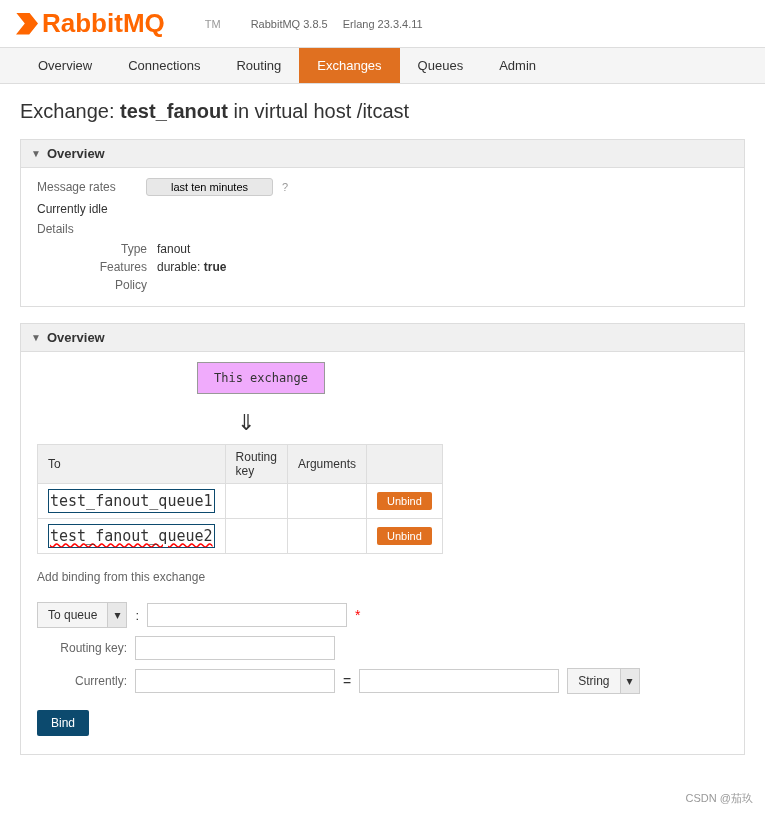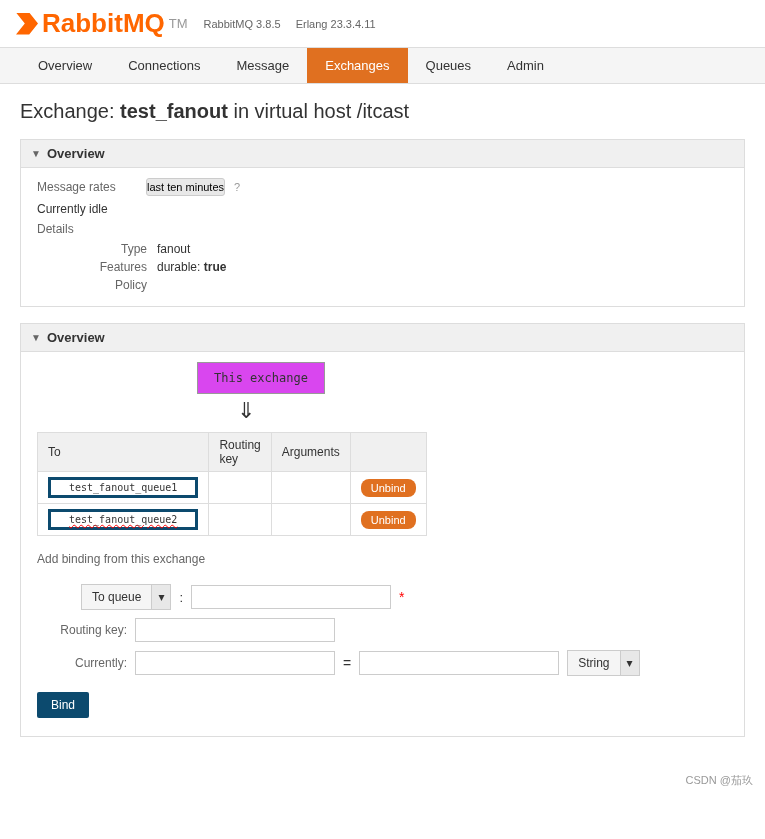--- a/index.html
+++ b/index.html
@@ -1,23 +1,23 @@
 <!DOCTYPE html>
 <html><head>
   <meta charset="utf-8">
   <style>
     * { box-sizing: border-box; margin: 0; padding: 0; }
     body { font-family: Arial, sans-serif; font-size: 13px; background: #fff; color: #333; width: 765px; }
 
     
-    .header { background: #fff; border-bottom: 1px solid #ddd; padding: 8px 16px; display: flex; align-items: center; gap: 16px; }
+    .header { background: #fff; border-bottom: 1px solid #ddd; padding: 8px 16px; display: flex; align-items: center; gap: 30px; }
     .logo { display: flex; align-items: center; gap: 4px; }
     .logo-icon { width: 22px; height: 22px; background: #f60; display: inline-block; clip-path: polygon(0 0, 60% 0, 100% 50%, 60% 100%, 0 100%, 40% 50%); }
     .logo-text { font-size: 26px; font-weight: bold; color: #f60; }
-    .logo-tm { font-size: 13px; color: #999; vertical-align: super; }
+    .logo-tm { font-size: 11px; color: #999; vertical-align: super; margin-left: 36px; }
     .version-info { font-size: 11px; color: #666; }
     .version-info span { margin-right: 12px; }
 
     
     nav { background: #f5f5f5; border-bottom: 1px solid #ddd; }
     nav ul { display: flex; list-style: none; padding: 0 0 0 20px; }
     nav ul li a { display: block; padding: 10px 18px; text-decoration: none; color: #333; font-size: 13px; }
     nav ul li.active a { background: #e07020; color: #fff; border-radius: 0; }
 
     
@@ -28,50 +28,50 @@
     
     .section { border: 1px solid #ddd; margin-bottom: 16px; }
     .section-header { background: #f0f0f0; padding: 6px 10px; display: flex; align-items: center; gap: 6px; cursor: pointer; border-bottom: 1px solid #ddd; }
     .section-header .triangle { font-size: 10px; color: #666; }
     .section-header span { font-size: 13px; font-weight: bold; color: #333; }
     .section-body { padding: 10px 16px; }
 
     
     .field-row { display: flex; align-items: center; gap: 9px; margin-bottom: 6px; font-size: 12px; }
     .field-label { color: #666; min-width: 100px; }
-    .pill-btn { background: #e8e8e8; border: 1px solid #ccc; padding: 2px 0; border-radius: 3px; font-size: 11px; cursor: pointer; }
+    .pill-btn { background: #e8e8e8; border: 1px solid #ccc; padding: 2px 24px; border-radius: 3px; font-size: 11px; cursor: pointer; }
     .question-mark { color: #999; font-size: 11px; }
     .currently-idle { font-size: 12px; color: #333; margin-bottom: 6px; }
     .details-label { font-size: 12px; color: #666; margin-bottom: 6px; }
     .details-table { margin-left: 40px; }
     .details-row { display: flex; margin-bottom: 4px; }
     .details-key { min-width: 80px; text-align: right; color: #666; font-size: 12px; padding-right: 10px; }
     .details-value { font-size: 12px; color: #333; }
 
     
-    .this-exchange-box { border: 1px solid #999; background: #d946ef; padding: 8px 16px; display: inline-block; font-family: monospace; font-size: 12px; text-align: center; margin-left: 160px; margin-bottom: 4px; }
+    .this-exchange-box { border: 1px solid #999; background: #f0abfc; padding: 8px 16px; display: inline-block; font-family: monospace; font-size: 12px; text-align: center; margin-left: 160px; margin-bottom: 16px; }
     .arrow-down { font-size: 22px; color: #333; margin-left: 200px; margin-bottom: 8px; display: block; }
 
     
     .bindings-table { width: 348px; border-collapse: collapse; margin-bottom: 16px; }
     .bindings-table th { background: #f0f0f0; border: 1px solid #ddd; padding: 5px 10px; font-size: 12px; text-align: left; font-weight: normal; color: #333; }
     .bindings-table td { border: 1px solid #ddd; padding: 5px 10px; font-size: 12px; vertical-align: middle; }
-    .queue-name-box { border: 3px solid #0c4a6e; padding: 2px 18px; font-family: monospace; font-size: 10px; display: inline-block; background: #fff; color: #333; }
-    .unbind-btn { background: #e07020; color: #fff; border: none; padding: 3px 10px; font-size: 11px; cursor: pointer; border-radius: 8px; }
+    .queue-name-box { border: 1px solid #0c4a6e; padding: 2px 1px; font-family: monospace; font-size: 15px; display: inline-block; background: #fff; color: #333; }
+    .unbind-btn { background: #e07020; color: #fff; border: none; padding: 3px 10px; font-size: 11px; cursor: pointer; border-radius: 2px; }
 
     
     .add-binding-label { font-size: 12px; color: #666; margin-bottom: 10px; }
     .binding-form { padding: 8px 0; }
     .form-row { display: flex; align-items: center; gap: 8px; margin-bottom: 8px; }
     .form-label { min-width: 90px; text-align: right; font-size: 12px; color: #666; }
     .form-input { border: 1px solid #ccc; padding: 4px 6px; font-size: 12px; width: 200px; }
     .required-star { color: red; font-size: 14px; }
     .equals-sign { font-size: 14px; color: #333; }
 
-    .to-queue-btn { display: flex; align-items: center; border: 1px solid #ccc; background: #f5f5f5; cursor: pointer; font-size: 12px; margin-left: 44px; }
+    .to-queue-btn { display: flex; align-items: center; border: 1px solid #ccc; background: #f5f5f5; cursor: pointer; font-size: 12px; }
     .to-queue-label { padding: 5px 10px; }
     .to-queue-arrow { padding: 5px 6px; background: #e8e8e8; border-left: 1px solid #ccc; }
 
     .string-dropdown { display: flex; align-items: center; border: 1px solid #ccc; background: #f5f5f5; font-size: 12px; cursor: pointer; }
     .string-label { padding: 5px 10px; }
     .string-arrow { padding: 5px 6px; background: #e8e8e8; border-left: 1px solid #ccc; }
 
     .bind-btn { background: #0c4a6e; color: #fff; border: none; padding: 6px 14px; font-size: 12px; cursor: pointer; border-radius: 2px; margin-top: 8px; }
 
     
@@ -96,21 +96,21 @@
 
 <nav>
   <ul>
     <li>
         <a href="#">Overview</a>
       </li>
     <li>
         <a href="#">Connections</a>
       </li>
     <li>
-        <a href="#">Message</a>
+        <a href="#">Routing</a>
       </li>
     <li class="active">
         <a href="#">Exchanges</a>
       </li>
     <li>
         <a href="#">Queues</a>
       </li>
     <li>
         <a href="#">Admin</a>
       </li>

